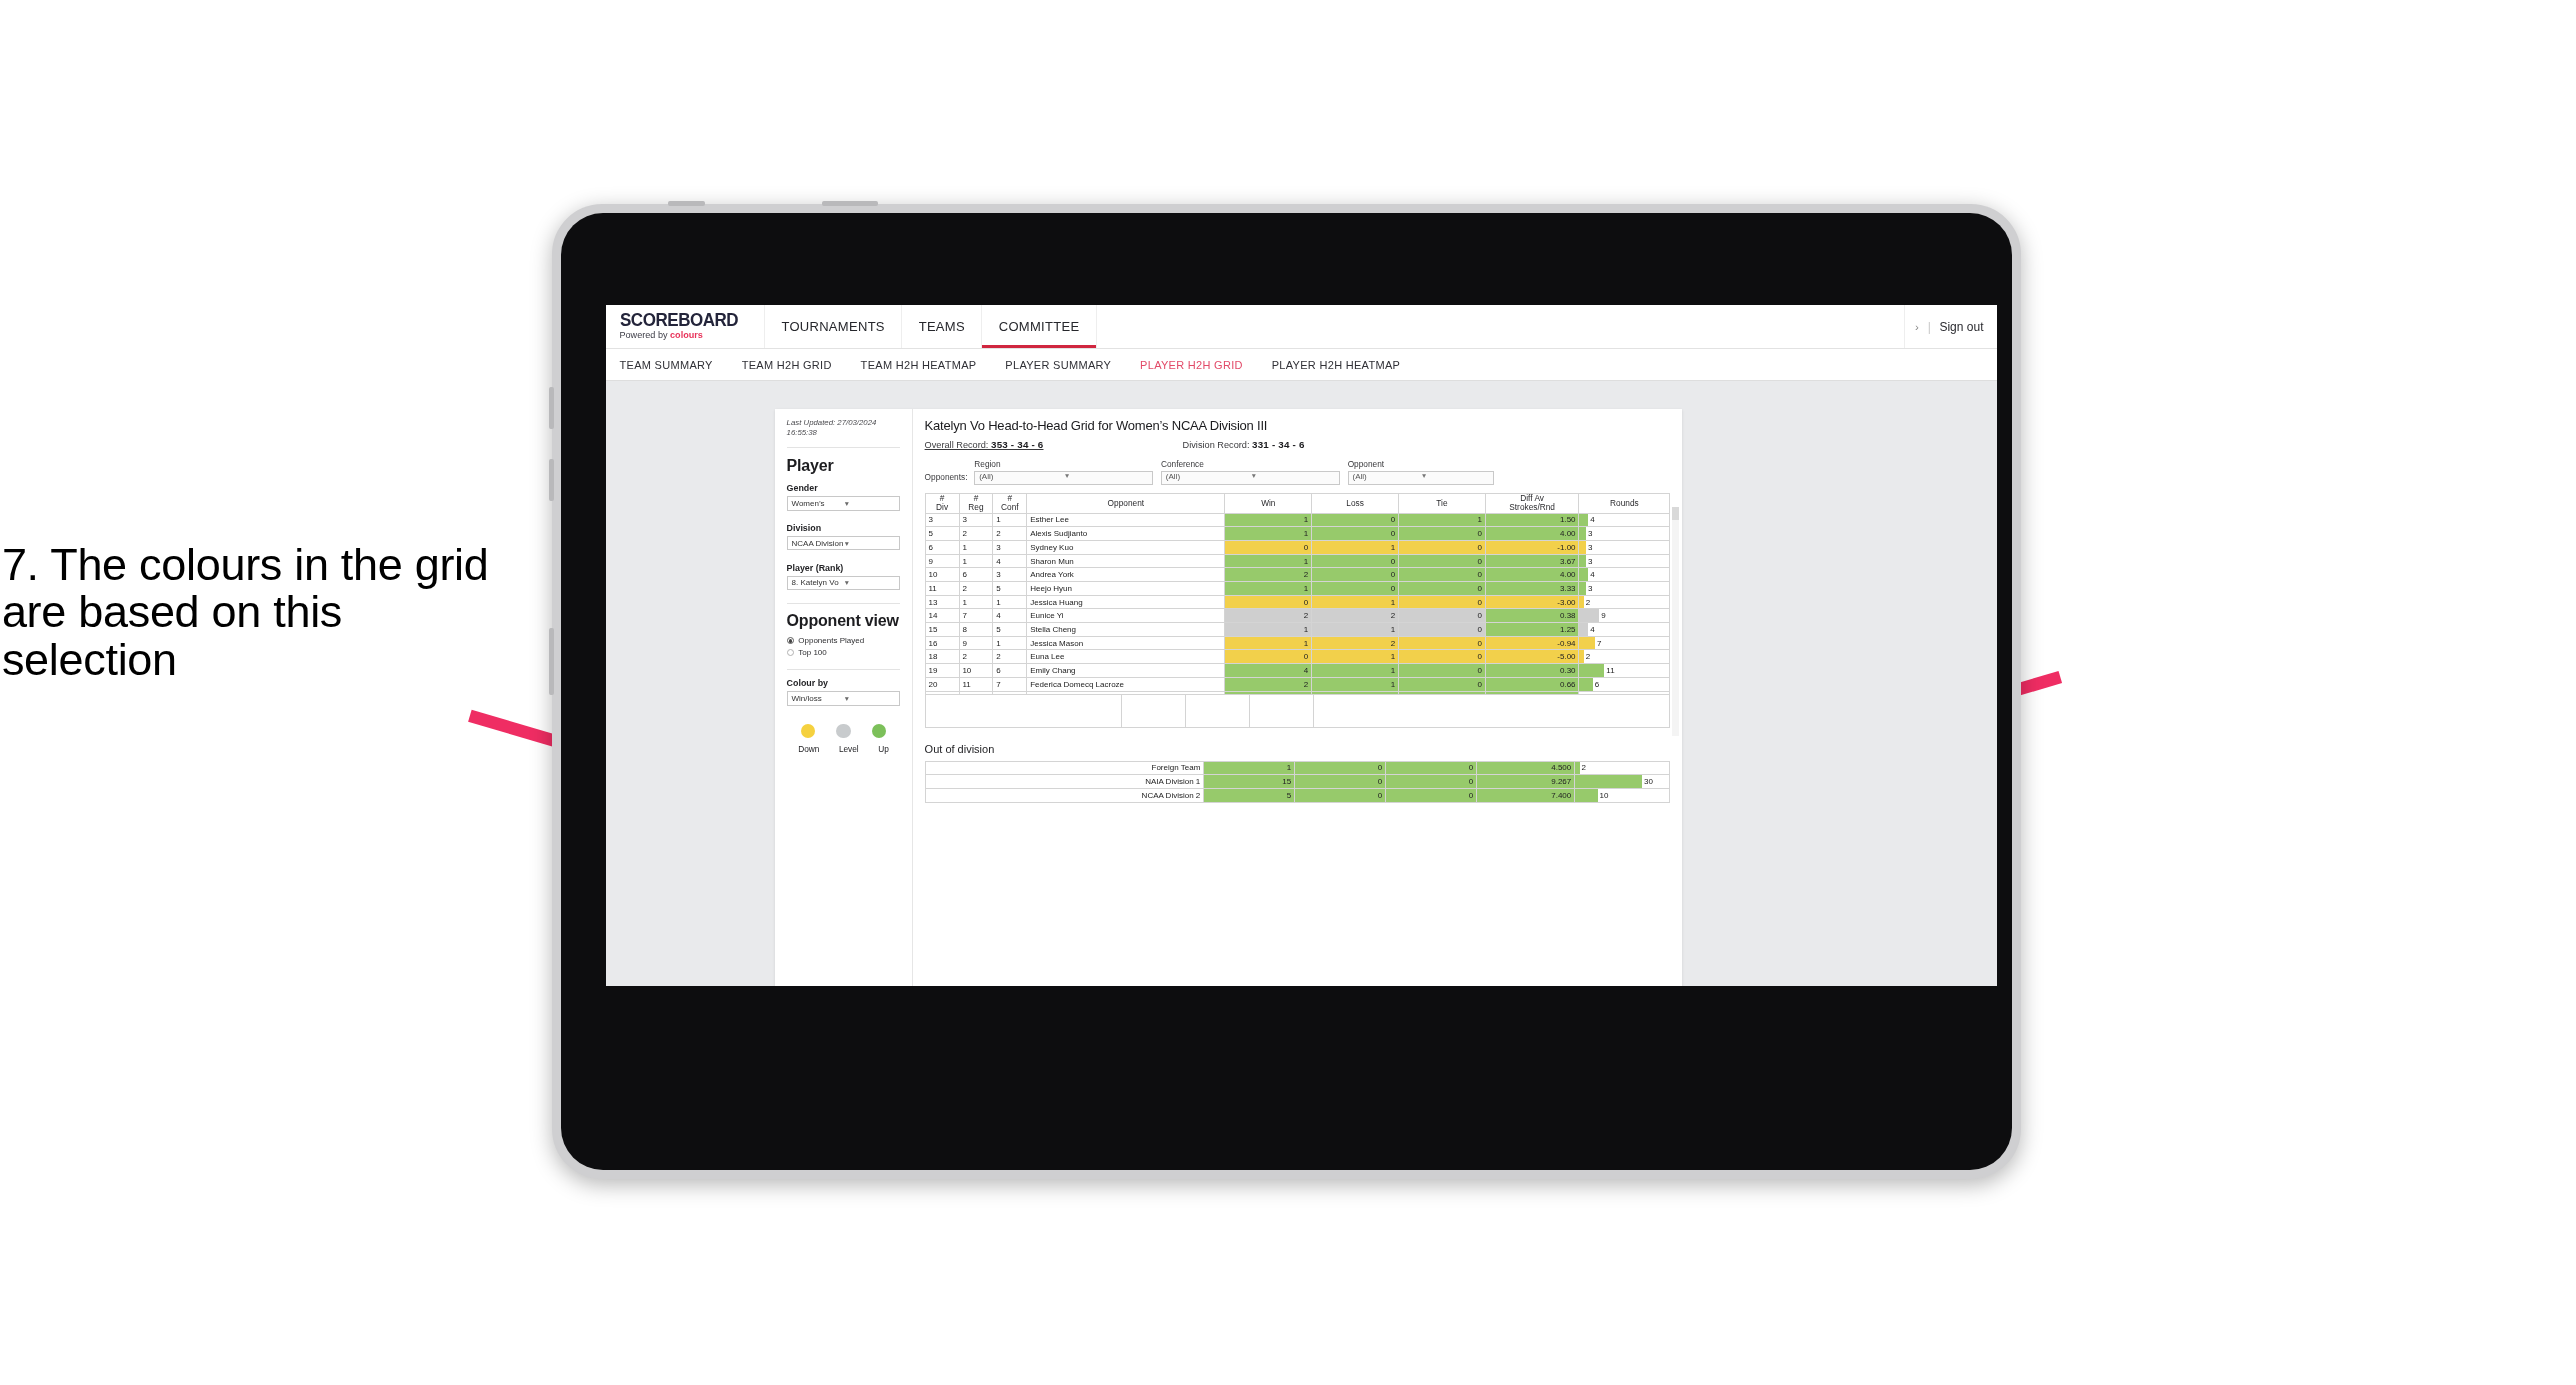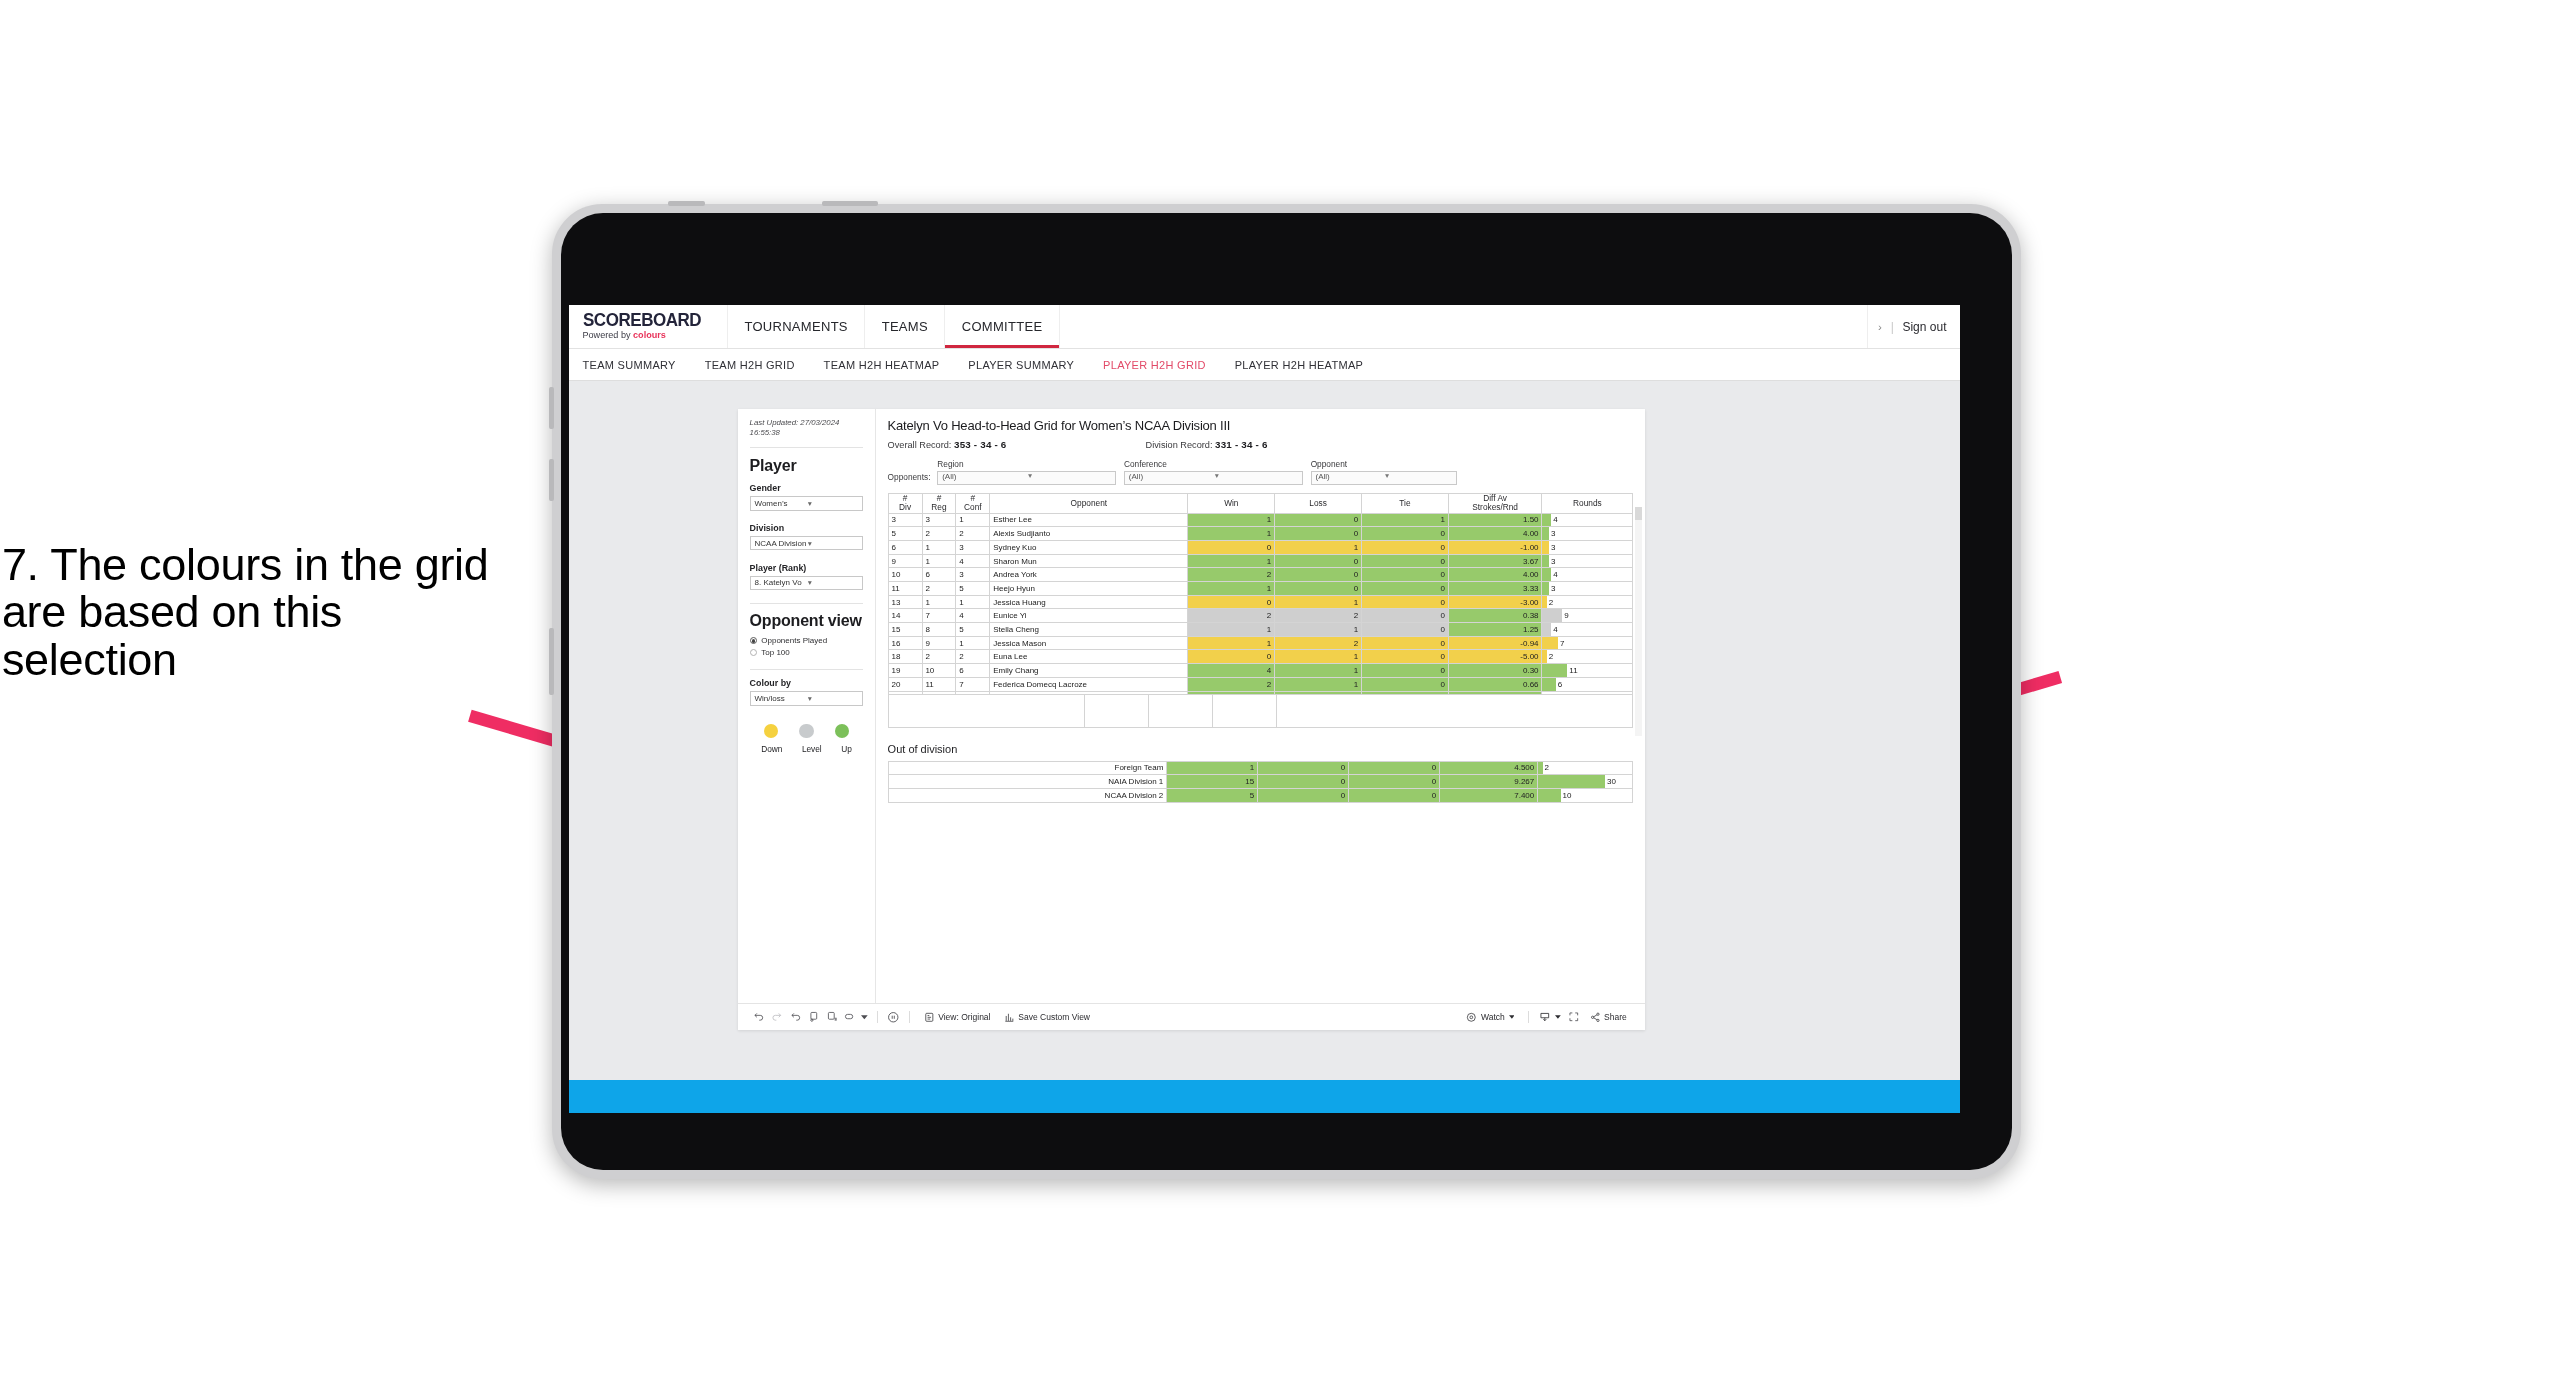--- a/index.html
+++ b/index.html
@@ -43,23 +43,23 @@
   }
   .bezel-btn { position:absolute; background:#b9b9bb; border-radius:1.9px; }
   #btn-top1 { left: 116px; top: -2.9px; width: 37px; height: 4.8px; }
   #btn-top2 { left: 270px; top: -2.9px; width: 56px; height: 4.8px; }
   #btn-left1 { left: -2.9px; top: 183px; width: 4.8px; height: 42px; }
   #btn-left2 { left: -2.9px; top: 255px; width: 4.8px; height: 42px; }
   #btn-left3 { left: -2.9px; top: 424px; width: 4.8px; height: 67px; }
 
   
   #screen {
-    position: absolute; left: 569px; top: 305px;
-    width: 1391px; height: 808px;
-    background: #0ea5e9;
+    position: absolute; left: 606px; top: 305px;
+    width: 1391px; height: 681px;
+    background: #b91c1c;
     overflow: hidden;
   }
 
   
   #topnav {
     height: 44px; background:#fff; display:flex; align-items:stretch;
     border-bottom:1px solid #e2e2e2; position:relative;
   }
   #brand { width: 159px; padding: 4.8px 0 0 13.5px; border-right:1px solid #eee; }
   #brand .bt {
@@ -145,21 +145,21 @@
   #legend { margin-top: 18.3px; }
   #legend .dots { display:flex; justify-content:space-around; padding:0 3.9px; }
   #legend .dot { width:14.4px; height:14.4px; border-radius:50%; }
   #legend .labels { display:flex; justify-content:space-around; padding:0 1.9px; margin-top:5.8px; }
   #legend .labels span { font-size:8.3px; color:#232326; }
 
   
   #main { flex:1; padding: 8.7px 11.6px 0 11.6px; min-width:0; position:relative; }
   #title { font-size: 13px; color:#1b1b1e; letter-spacing:-0.2px; }
   #records { display:flex; margin-top: 6.7px; font-size: 9.2px; color:#3a3a3d; }
-  #records .r1 { width: 258px; }
+  #records .r1 { width: 258px; text-decoration: underline; }
   #records b { color:#1b1b1e; font-size:9.8px; letter-spacing:0.2px; }
 
   #oppfilters { display:flex; align-items:flex-end; margin-top: 8.7px; gap: 7.7px; }
   #oppfilters .olabel { font-size:8.3px; color:#3b3b3e; padding-bottom:2.9px; width:42px; }
   .ofgrp { }
   .ofgrp .ofl { font-size:8.3px; color:#39393c; margin-bottom:1.9px; }
   .ofsel {
     height: 14.4px; border:1px solid #c9c9c9; background:#fbfbfb;
     display:flex; align-items:flex-start; padding:0 3.9px;
     font-size:8px; color:#555;

